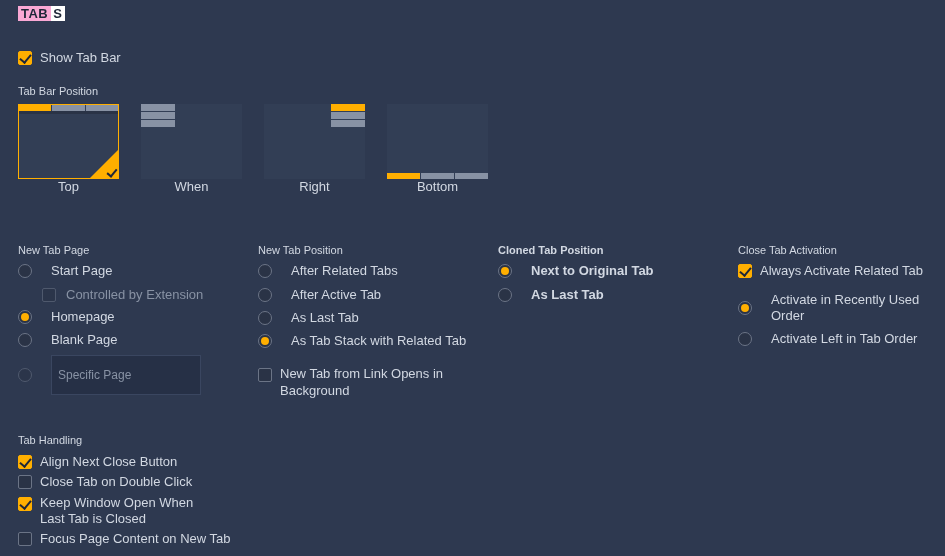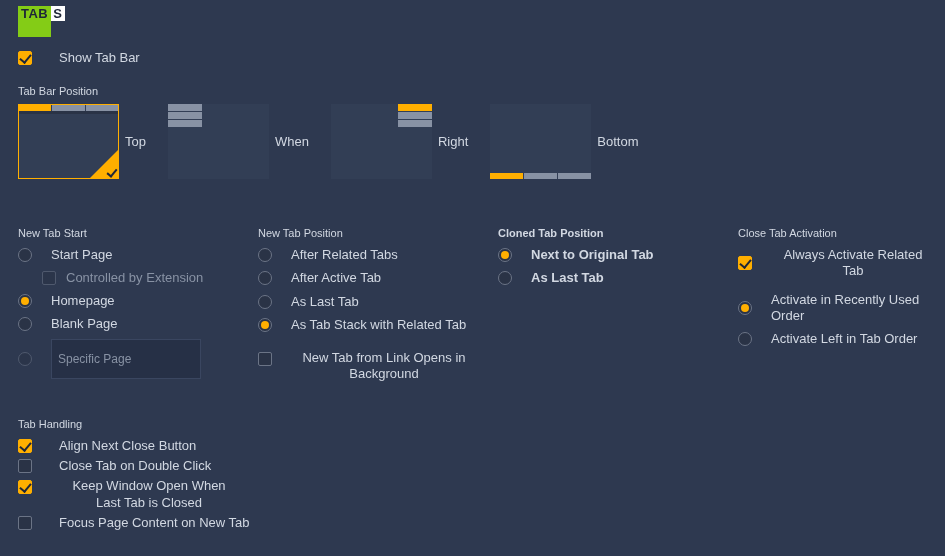--- a/index.html
+++ b/index.html
@@ -16,44 +16,43 @@
     overflow: hidden;
   }
   
   .title {
     display: inline-block;
     font-weight: 700;
     font-size: 13px;
     letter-spacing: 0.5px;
   }
   .title .tab-word {
-    background: #84cc16;
+    background: #f9a8d4;
     color: #1f2738;
-    padding: 0 3px 16px 3px;
+    padding: 0 3px 0 3px;
   }
   .title .s-letter {
     background: #ffffff;
     color: #1f2738;
     padding: 0 3px 0 2px;
   }
 
   
   .section-label {
     font-size: 11px;
     margin-bottom: 6px;
   }
 
   
   .chk-row {
     display: flex;
     align-items: center;
-    gap: 27px;
+    gap: 8px;
     margin-bottom: 4px;
     font-size: 13px;
-    text-align: center;
   }
   .chk {
     width: 14px;
     height: 14px;
     border: 1px solid #6b7486;
     background: #2a3346;
     position: relative;
     border-radius: 2px;
     flex-shrink: 0;
   }
@@ -106,23 +105,22 @@
   .disabled-text { color: #8892a4; }
 
   
   .pos-row {
     display: flex;
     gap: 22px;
     margin-bottom: 12px;
   }
   .pos-item {
     display: flex;
-    flex-direction: row;
-    align-items: center;
-    gap: 6px;
+    flex-direction: column;
+    align-items: center;
   }
   .thumb {
     width: 101px;
     height: 75px;
     background: #323e55;
     position: relative;
   }
   .thumb.active {
     border: 1px solid #ffaf00;
   }
@@ -276,21 +274,21 @@
         </div>
     </div>
     <span>Bottom</span>
   </div>
 </div>
 
 
 <div class="columns">
 
   <div class="col1">
-    <div class="section-label">New Tab Start</div>
+    <div class="section-label">New Tab Page</div>
     <div class="radio-row">
       <span class="radio"></span>
       <span>Start Page</span>
     </div>
     <div class="sub-check">
       <span class="chk" style="opacity:.55"></span>
       <span class="disabled-text">Controlled by Extension</span>
     </div>
     <div class="radio-row">
       <span class="radio selected"></span>

